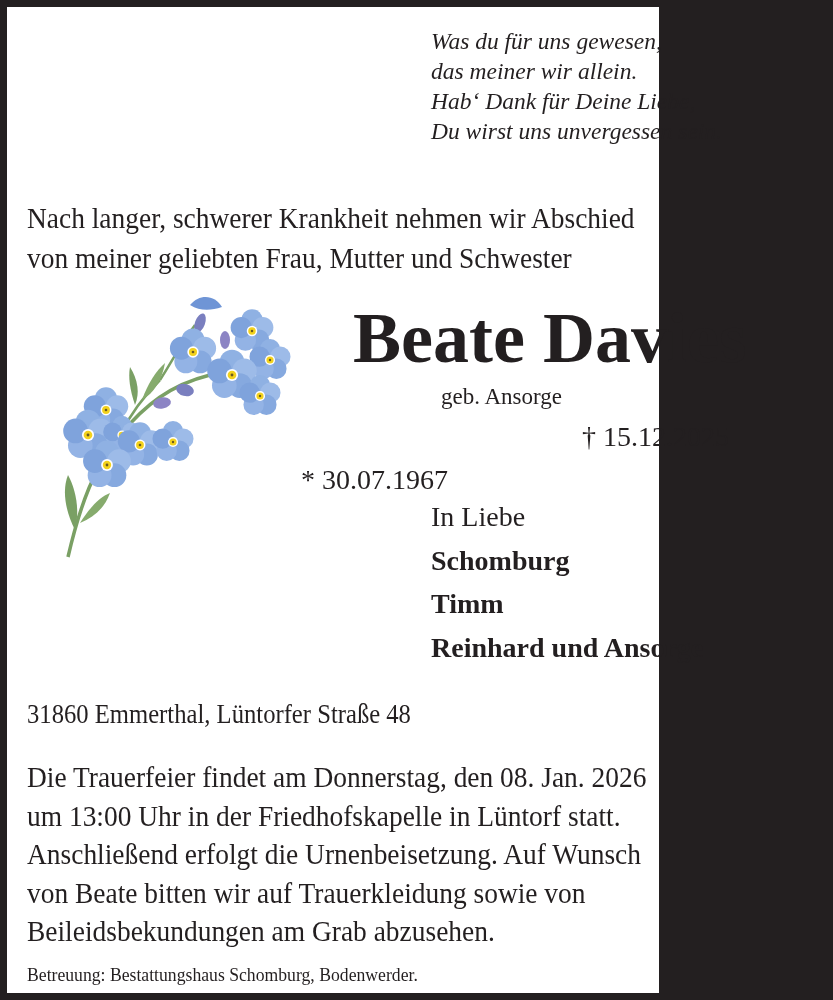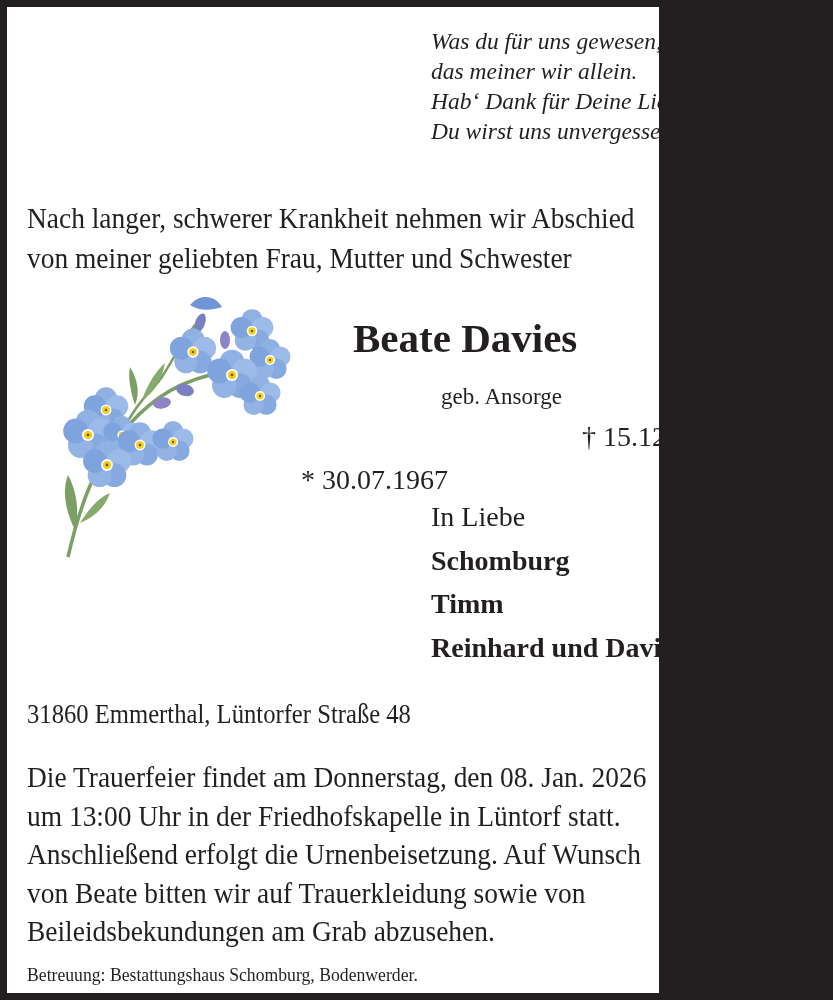--- a/index.html
+++ b/index.html
@@ -27,21 +27,21 @@
     .poem div { margin: 0; }
     .intro {
       left: 20px; top: 191px;
       font-size: 29.5px;
       line-height: 40px;
       transform: scaleX(0.93);
       transform-origin: left top;
     }
     .name {
       left: 346px; top: 300px;
-      font-size: 41px;
+      font-size: 72px;
       font-weight: bold;
       line-height: 62px;
     }
     .maiden {
       left: 434px; top: 374px;
       font-size: 23px;
       line-height: 32px;
     }
     .birth {
       left: 294px; top: 413px;
@@ -150,21 +150,21 @@
 
   <div class="abs name">Beate Davies</div>
   <div class="abs maiden">geb. Ansorge</div>
   <div class="abs birth">* 30.07.1967</div>
   <div class="abs death">† 15.12.2025</div>
 
   <div class="abs sign">
     <div>In Liebe</div>
     <div class="bold">Schomburg</div>
     <div class="bold">Timm</div>
-    <div class="bold">Reinhard und Davies</div>
+    <div class="bold">Reinhard und Ansorge</div>
   </div>
 
   <div class="abs address">31860 Emmerthal, Lüntorfer Straße 48</div>
 
   <div class="abs service">
     <div>Die Trauerfeier findet am Donnerstag, den 08. Jan. 2026</div>
     <div>um 13:00 Uhr in der Friedhofskapelle in Lüntorf statt.</div>
     <div>Anschließend erfolgt die Urnenbeisetzung. Auf Wunsch</div>
     <div>von Beate bitten wir auf Trauerkleidung sowie von</div>
     <div>Beileidsbekundungen am Grab abzusehen.</div>

